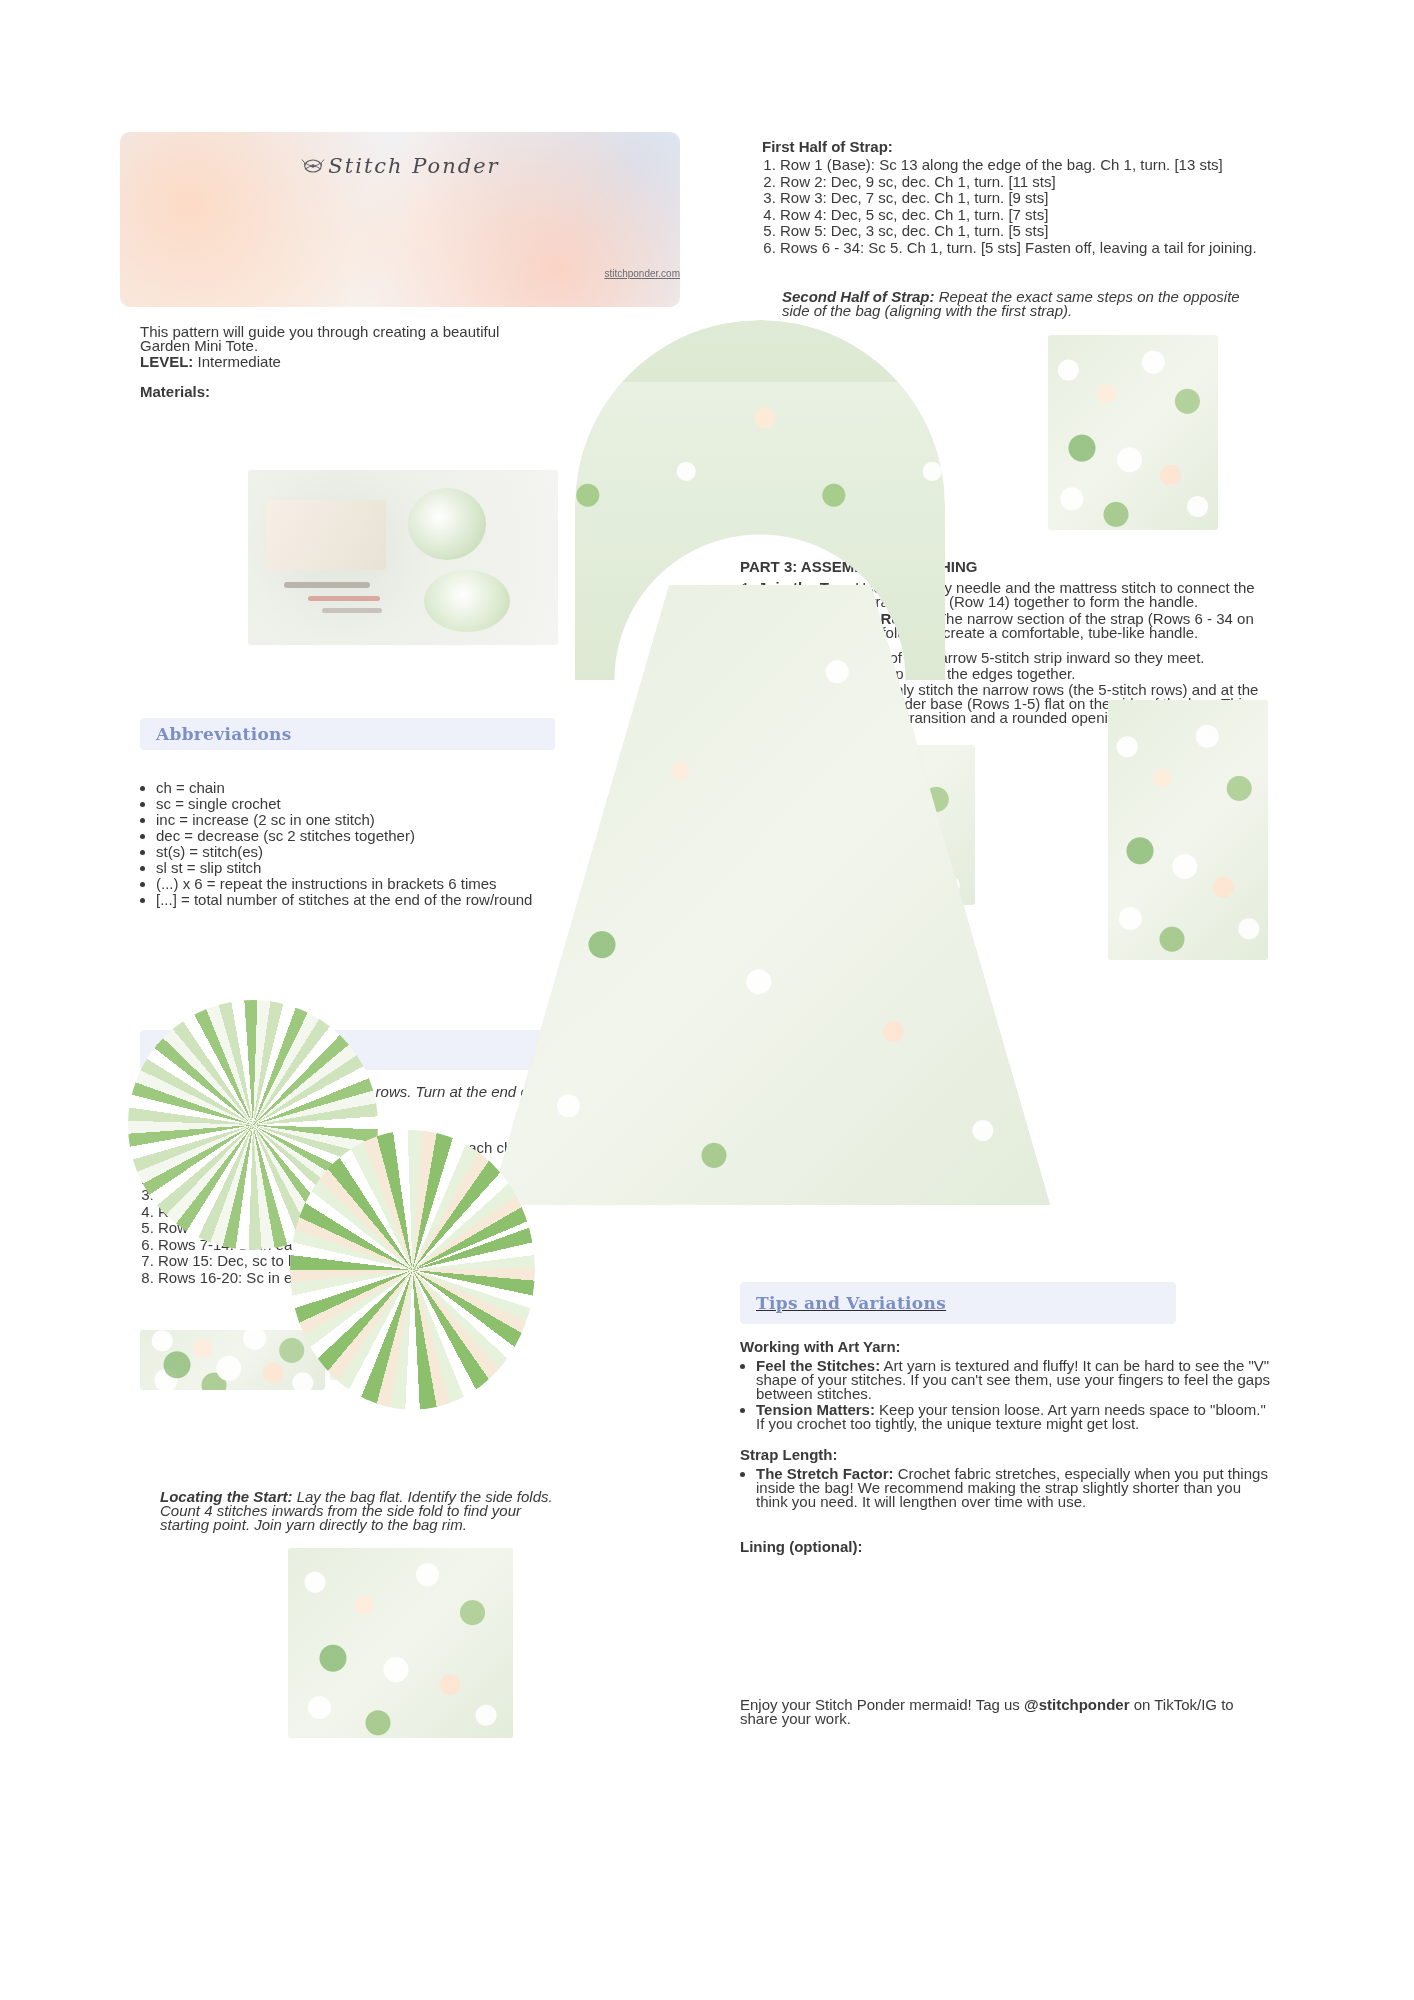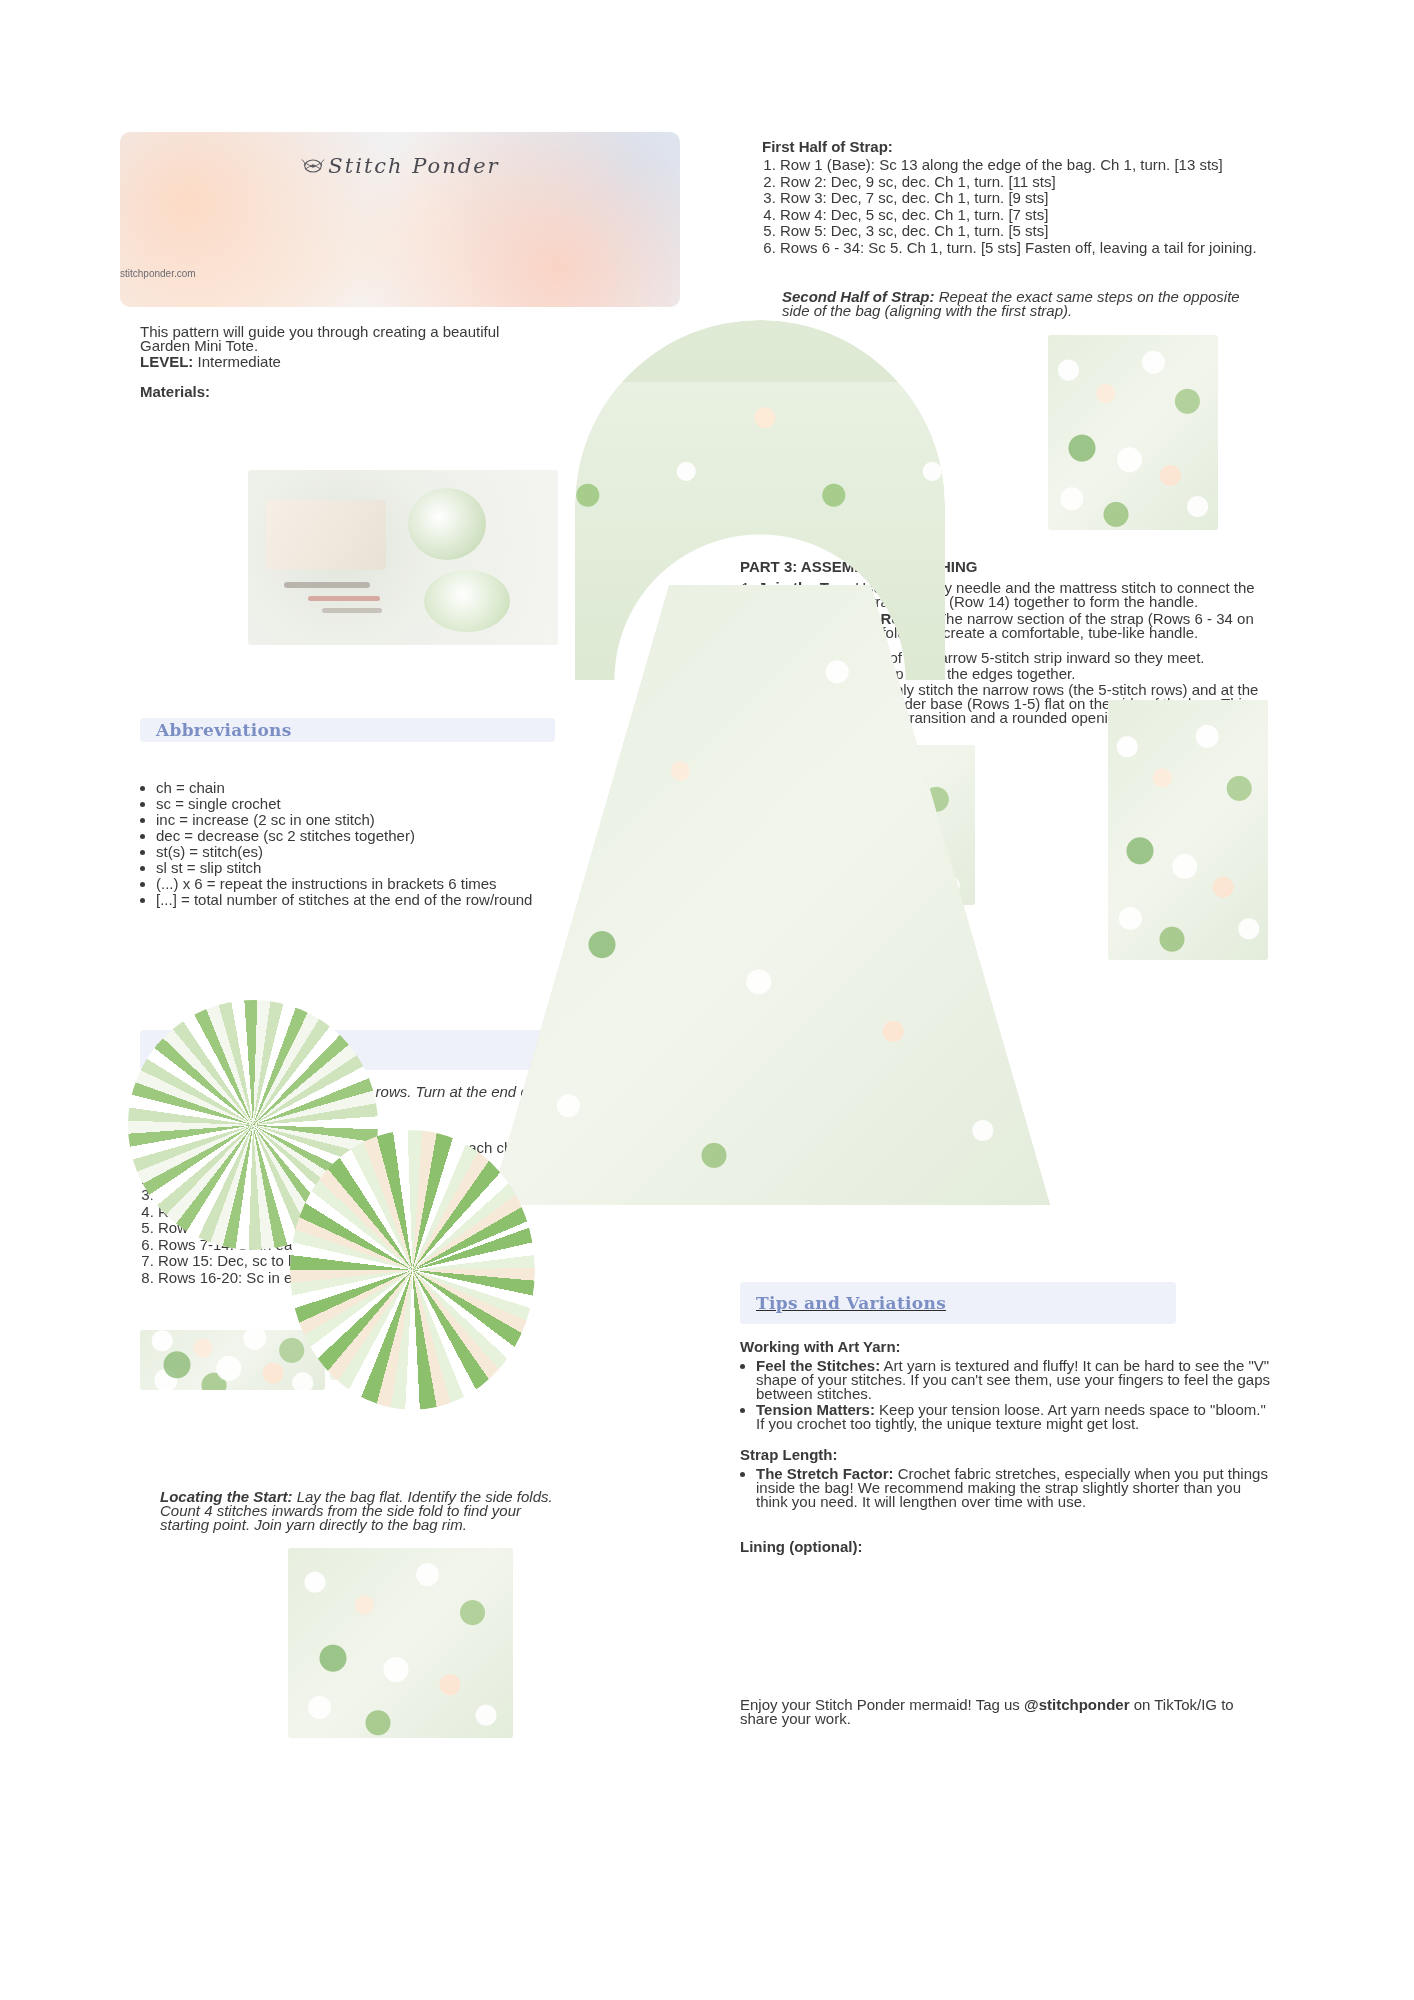--- a/index.html
+++ b/index.html
@@ -61,23 +61,24 @@
     text-align: center;
     font-family: "DejaVu Serif", serif;
     font-size: 42px;
     font-weight: bold;
     color: #33333a;
     letter-spacing: 0.5px;
   }
   .banner .site {
     position: absolute;
     left: 0; right: 0; bottom: 28px;
-    text-align: left;
+    text-align: right;
     font-size: 10px;
     color: #6b6b72;
+    text-decoration: underline;
   }
 
   
   .tx {
     position: absolute;
     font-size: 15px;
     line-height: 14px;
     color: #3a3a3a;
   }
   .b { font-weight: bold; }
@@ -202,21 +203,21 @@
 
   <div class="photo ph-flat" style="left:248px; top:470px; width:310px; height:175px;">
     <div style="position:absolute;left:18px;top:30px;width:120px;height:70px;border-radius:4px;background:linear-gradient(120deg,#f7efe6,#e8e2d6);"></div>
     <div style="position:absolute;left:160px;top:18px;width:78px;height:72px;border-radius:50%;background:radial-gradient(circle at 40% 40%,#fff,#d8e6cc 60%,#b9d3a6);"></div>
     <div style="position:absolute;left:176px;top:100px;width:86px;height:62px;border-radius:50%;background:radial-gradient(circle at 45% 40%,#fff,#dcead0 60%,#c2d8ad);"></div>
     <div style="position:absolute;left:36px;top:112px;width:86px;height:6px;border-radius:3px;background:#b9b4ac;"></div>
     <div style="position:absolute;left:60px;top:126px;width:72px;height:5px;border-radius:3px;background:#d8a9a0;"></div>
     <div style="position:absolute;left:74px;top:138px;width:60px;height:5px;border-radius:3px;background:#c7c2ba;"></div>
   </div>
 
-  <div class="secbar" style="left:140px; top:718px; width:415px; height:24px;">
+  <div class="secbar" style="left:140px; top:718px; width:415px; height:32px;">
     <span>Abbreviations</span>
   </div>
   <div class="tx" style="left:140px; top:778px; width:420px;">
     <ul class="bul">
       <li>ch = chain</li>
       <li>sc = single crochet</li>
       <li>inc = increase (2 sc in one stitch)</li>
       <li>dec = decrease (sc 2 stitches together)</li>
       <li>st(s) = stitch(es)</li>
       <li>sl st = slip stitch</li>

